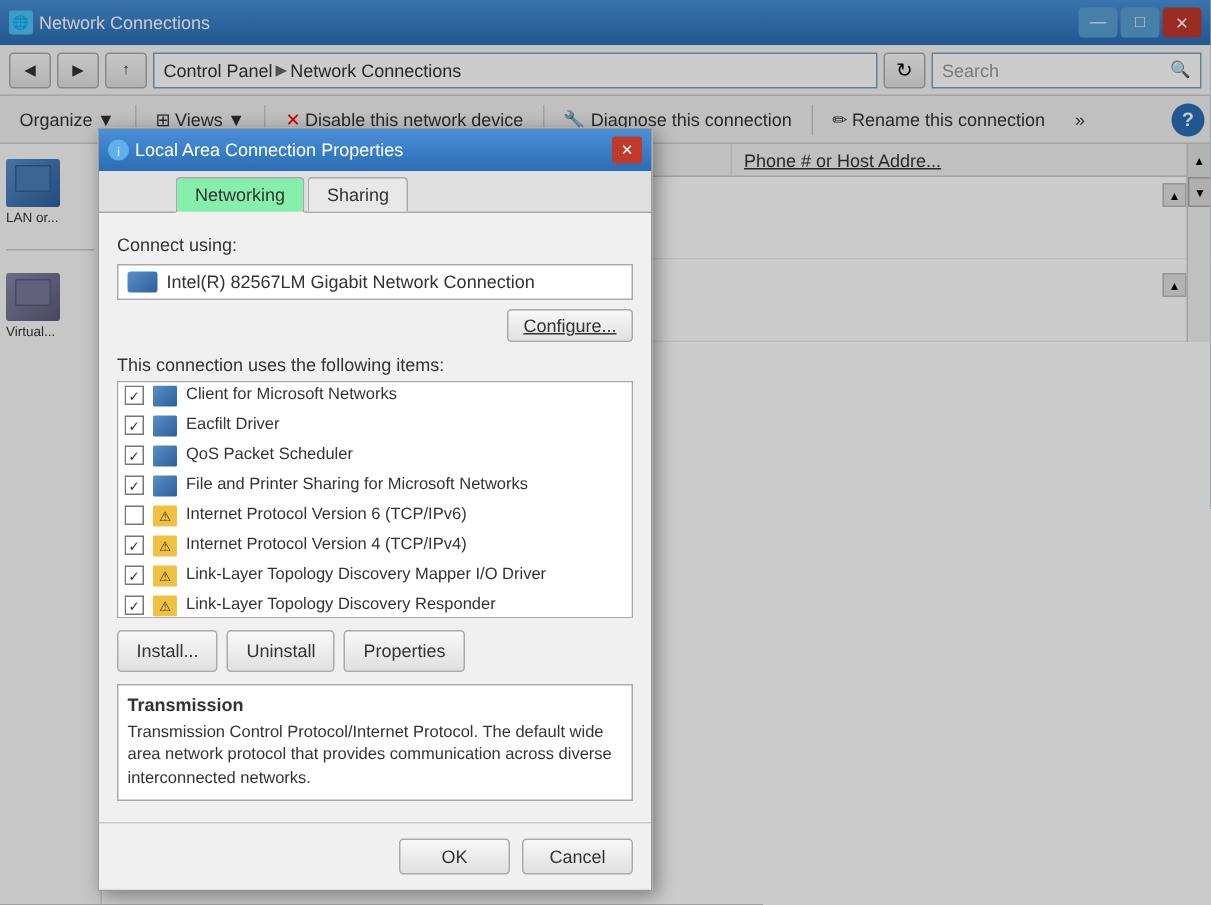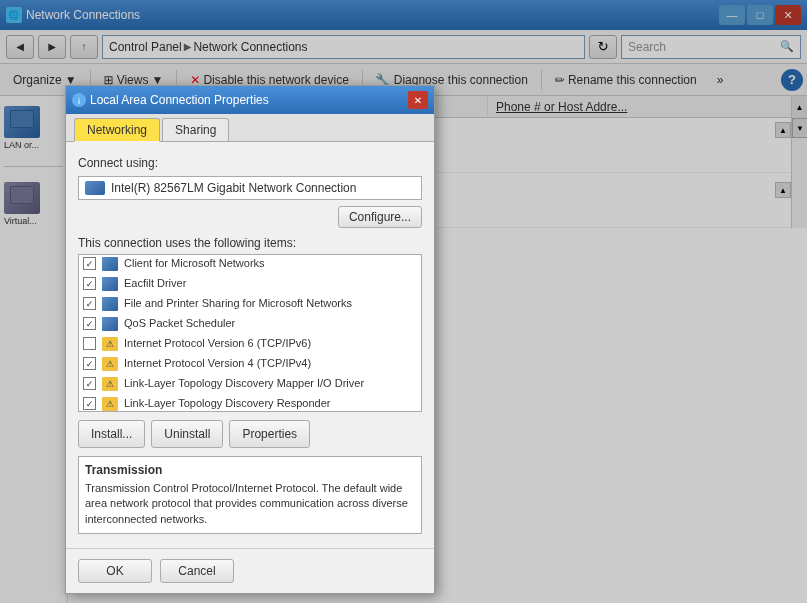--- a/index.html
+++ b/index.html
@@ -330,25 +330,26 @@
       cursor: pointer;
       border: 1px solid #aaa;
       border-bottom: none;
       background: #e8e8e8;
       color: #333;
       margin-right: 2px;
       border-radius: 3px 3px 0 0;
     }
 
     .dialog-tab.active {
-      background: #fde047;
+      background: #86efac;
       border-bottom: 1px solid #f0f0f0;
       position: relative;
       z-index: 1;
       margin-bottom: -1px;
+      margin-left: 43px;
     }
 
     
     .dialog-body {
       padding: 14px 12px;
       background: #f0f0f0;
     }
 
     .connect-using-label {
       font-size: 12px;
@@ -381,20 +382,21 @@
     .configure-btn {
       margin-left: auto;
       height: 22px;
       padding: 0 10px;
       background: linear-gradient(to bottom, #f8f8f8, #e0e0e0);
       border: 1px solid #aaa;
       border-radius: 3px;
       cursor: pointer;
       font-size: 12px;
       color: #333;
+      text-decoration: underline;
     }
 
     .configure-row {
       display: flex;
       justify-content: flex-end;
       margin-bottom: 8px;
     }
 
     .items-label {
       font-size: 12px;
@@ -501,21 +503,21 @@
       color: #333;
       line-height: 1.4;
     }
 
     
     .dialog-footer {
       padding: 10px 12px;
       border-top: 1px solid #ccc;
       background: #f0f0f0;
       display: flex;
-      justify-content: flex-start;
+      justify-content: flex-end;
       gap: 8px;
     }
 
     .footer-btn {
       width: 74px;
       height: 24px;
       background: linear-gradient(to bottom, #f8f8f8, #e0e0e0);
       border: 1px solid #aaa;
       border-radius: 3px;
       cursor: pointer;
@@ -726,27 +728,27 @@
 
         <div class="list-item-row">
           <div class="checkbox checked"></div>
           <div class="item-icon-small" style="background:linear-gradient(135deg,#5c8fc7,#2a5f9e);"></div>
           <span class="list-item-text">Eacfilt Driver</span>
         </div>
 
         <div class="list-item-row">
           <div class="checkbox checked"></div>
           <div class="item-icon-small" style="background:linear-gradient(135deg,#5c8fc7,#2a5f9e);"></div>
-          <span class="list-item-text">File and Printer Sharing for Microsoft Networks</span>
+          <span class="list-item-text">QoS Packet Scheduler</span>
         </div>
 
         <div class="list-item-row">
           <div class="checkbox checked"></div>
           <div class="item-icon-small" style="background:linear-gradient(135deg,#5c8fc7,#2a5f9e);"></div>
-          <span class="list-item-text">QoS Packet Scheduler</span>
+          <span class="list-item-text">File and Printer Sharing for Microsoft Networks</span>
         </div>
 
         <div class="list-item-row">
           <div class="checkbox"></div>
           <div class="item-icon-warning">⚠</div>
           <span class="list-item-text">Internet Protocol Version 6 (TCP/IPv6)</span>
         </div>
 
         <div class="list-item-row">
           <div class="checkbox checked"></div>

